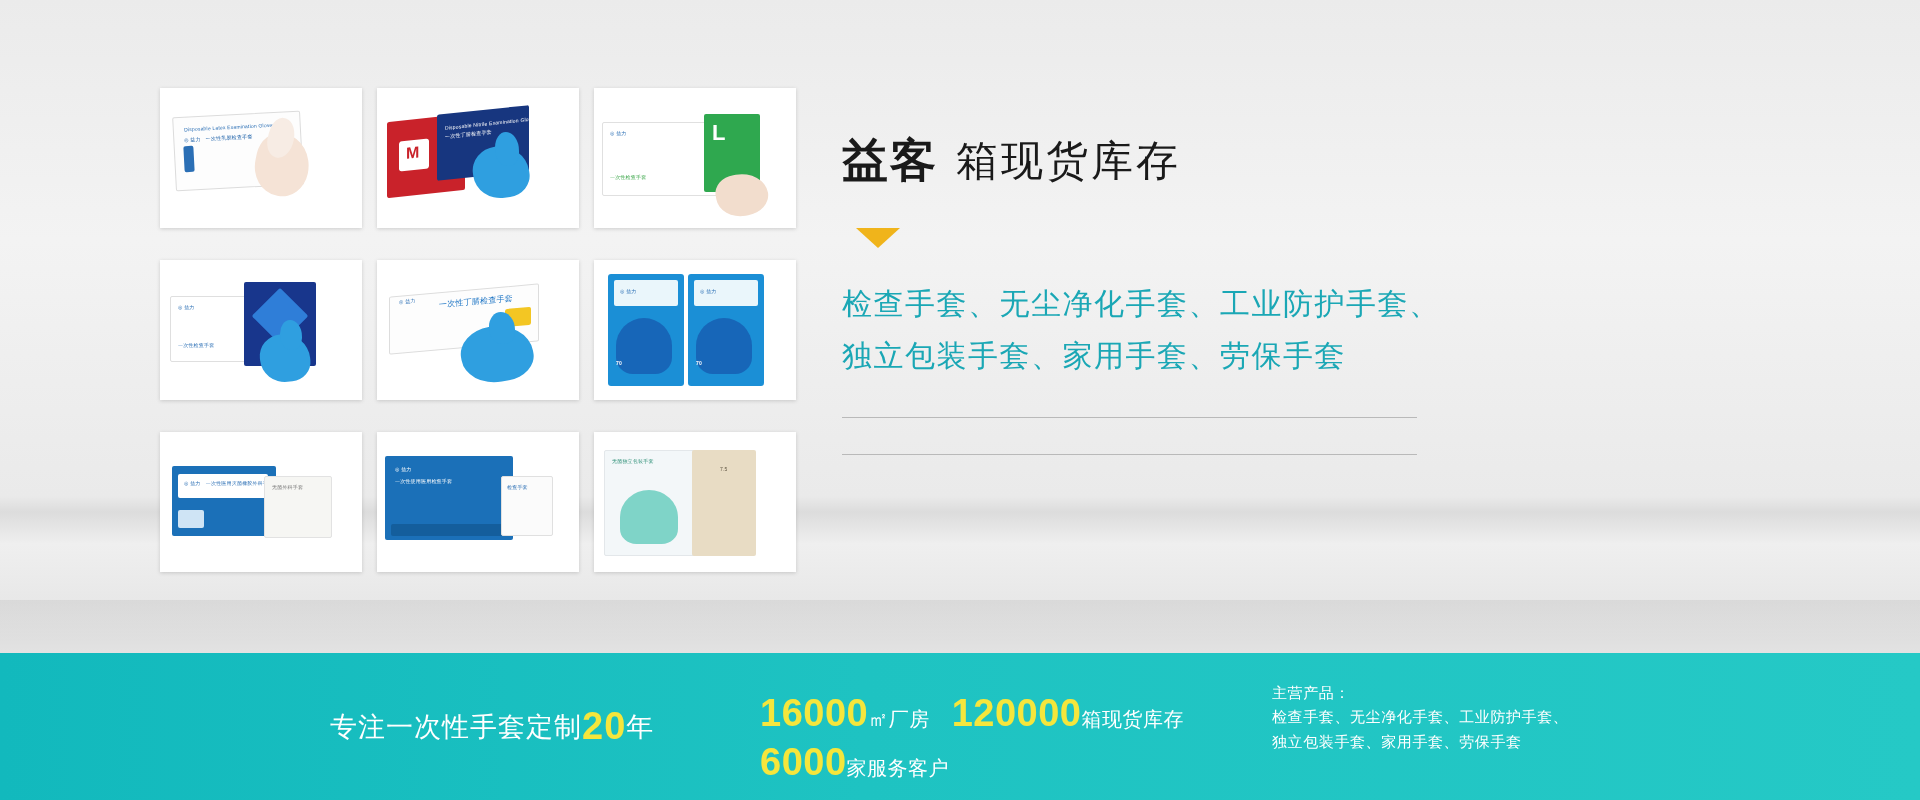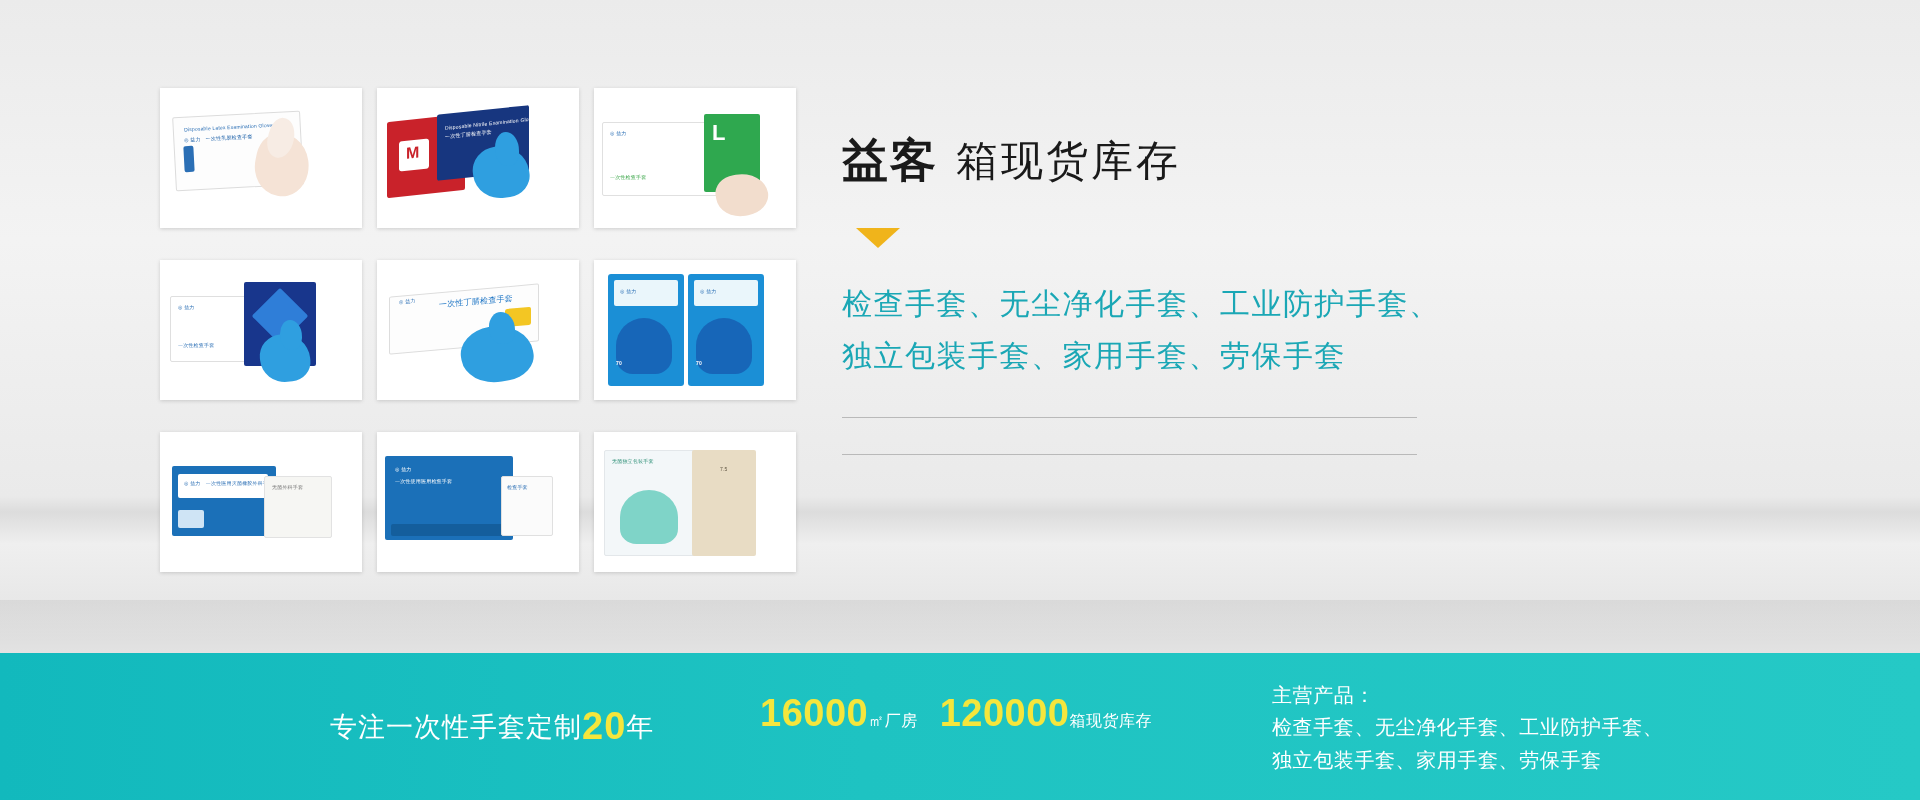--- a/index.html
+++ b/index.html
@@ -110,25 +110,25 @@
   }
   .bot-inner { position: relative; width: 1920px; height: 147px; }
   .b-focus {
     position: absolute; left: 330px; top: 52px;
     font-size: 27px; letter-spacing: 1px; white-space: nowrap;
   }
   .b-focus .num { font-size: 38px; font-weight: bold; color: #f5e63c; vertical-align: -3px; }
   .stats { position: absolute; left: 760px; top: 36px; width: 490px; }
   .stat-line { white-space: nowrap; line-height: 1.28; }
   .big { font-size: 38px; font-weight: bold; color: #f5e63c; letter-spacing: .5px; }
-  .unit { font-size: 16px; color: #ffffff; letter-spacing: .5px; }
+  .unit { font-size: 20px; color: #ffffff; letter-spacing: .5px; }
   .gap { display: inline-block; width: 22px; }
   .b-right {
     position: absolute; left: 1272px; top: 28px;
-    font-size: 20px; line-height: 1.62; letter-spacing: .6px; white-space: nowrap; font-family: Liberation Mono, monospace;
+    font-size: 15px; line-height: 1.62; letter-spacing: .6px; white-space: nowrap;
   }
 </style>
 </head>
 <body>
 
 <div class="banner">
   <div class="floor"></div>
 
   <div class="grid">
 
@@ -237,20 +237,23 @@
   <div class="bottom">
     <div class="bot-inner">
       <div class="b-focus">
         <span>专注一次性手套定制</span><span class="num">20</span><span>年</span>
       </div>
 
       <div class="stats">
         <div class="stat-line">
           <span class="big">16000</span><span class="unit">㎡厂房</span><span class="gap"></span><span class="big">120000</span><span class="unit">箱现货库存</span>
         </div>
+        <div class="stat-line">
+          <span class="big">6000</span><span class="unit">家服务客户</span>
+        </div>
       </div>
 
       <div class="b-right">
         <div>主营产品：</div>
         <div>检查手套、无尘净化手套、工业防护手套、</div>
         <div>独立包装手套、家用手套、劳保手套</div>
       </div>
     </div>
   </div>
 </div>

